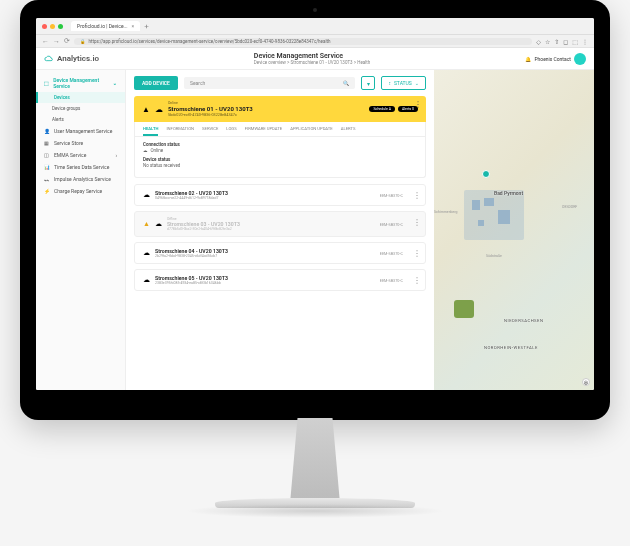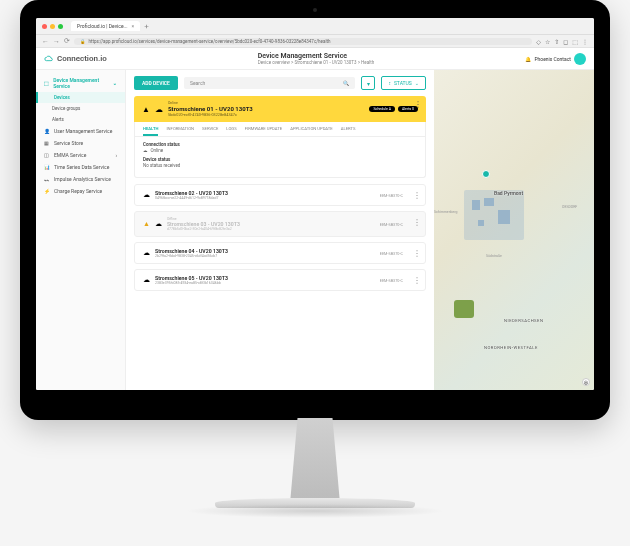--- a/index.html
+++ b/index.html
@@ -123,21 +123,21 @@
           <span>⋮</span>
         </div>
       </div>
 
       <div class="app">
         <div class="topbar">
           <div class="brand">
             <svg viewBox="0 0 24 16">
                 <path d="M6 12a4 4 0 010-8 6 6 0 0111 2 3 3 0 010 6z" fill="none" stroke="#17b8aa" stroke-width="2"></path>
               </svg>
-            <span>Connection.io</span>
+            <span>Analytics.io</span>
           </div>
           <div>
             <div class="header-text">Device Management Service</div>
             <div class="bc">Device overview &gt; Stromschiene 01 - UV20 130T3 &gt; Health</div>
           </div>
           <div class="user">
             <span>🔔</span>
             <span>Phoenix Contact</span>
             <div class="avatar"></div>
           </div>

